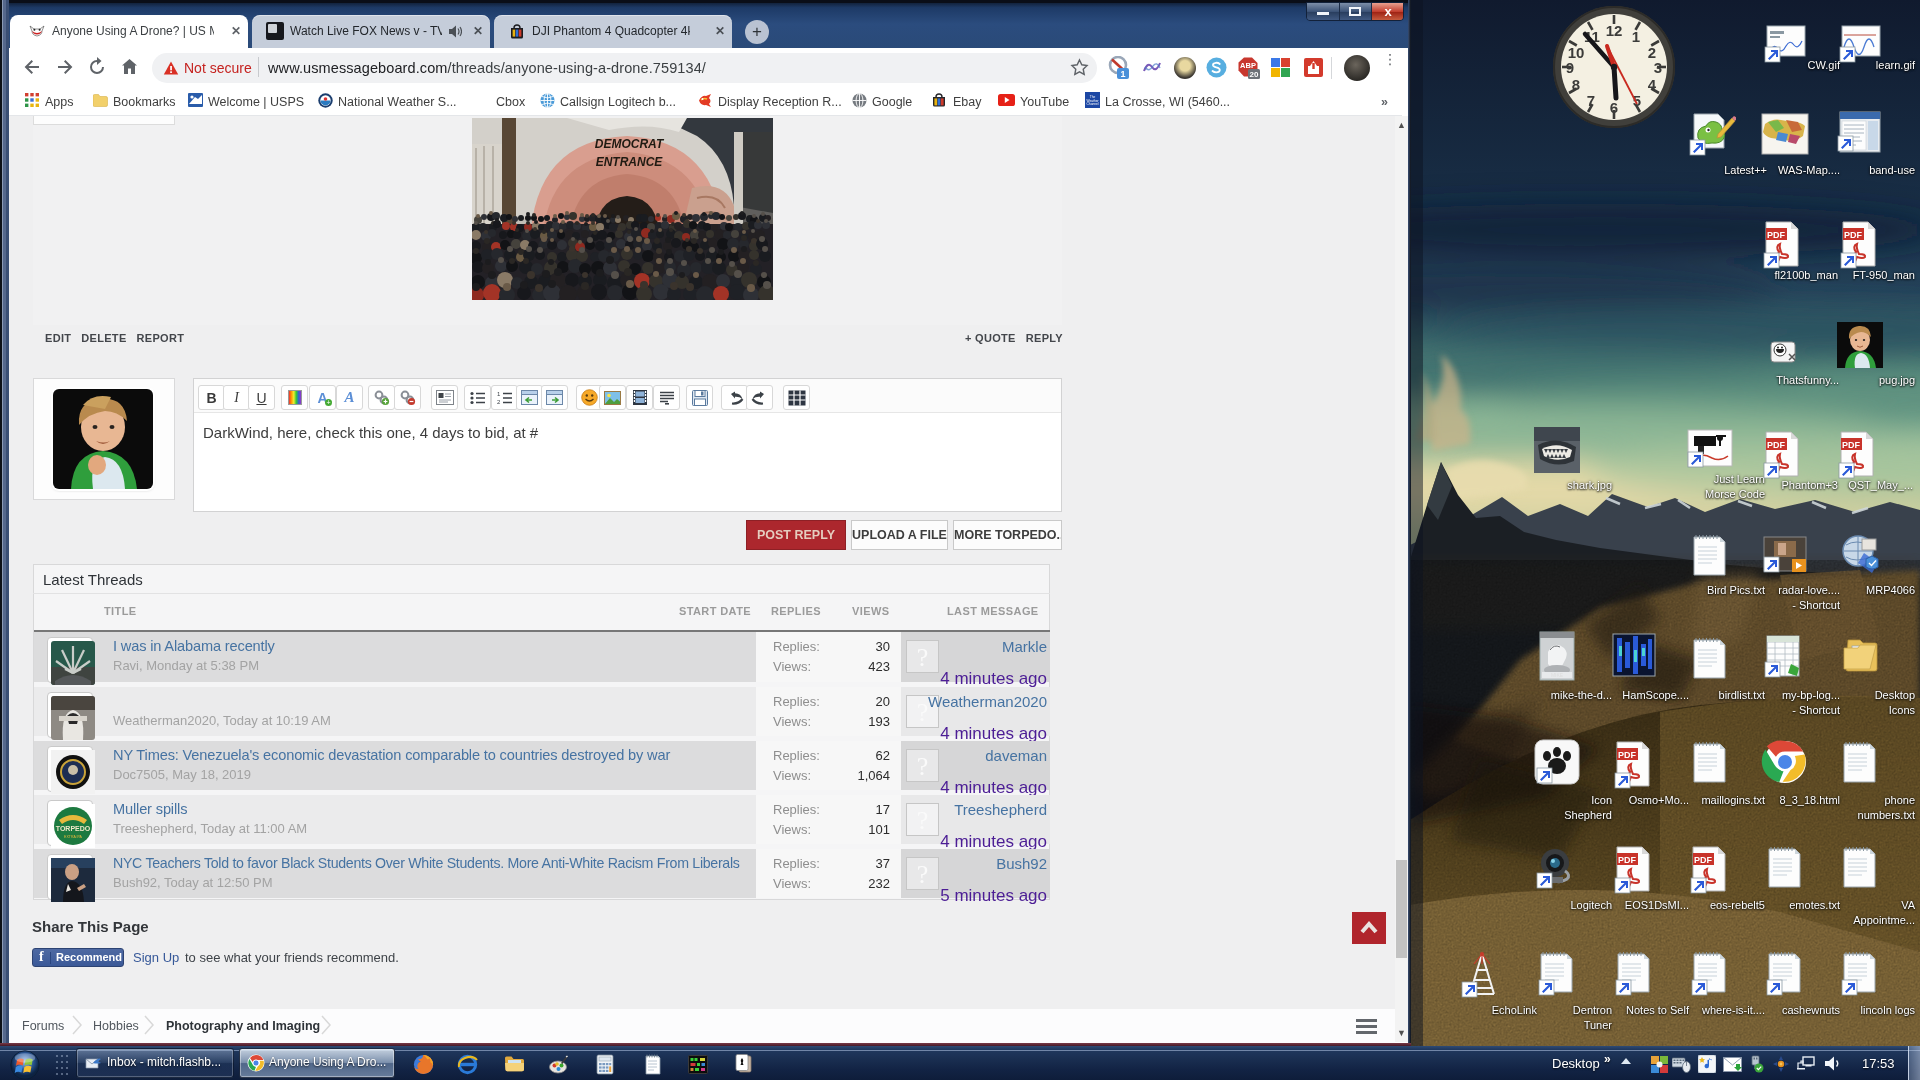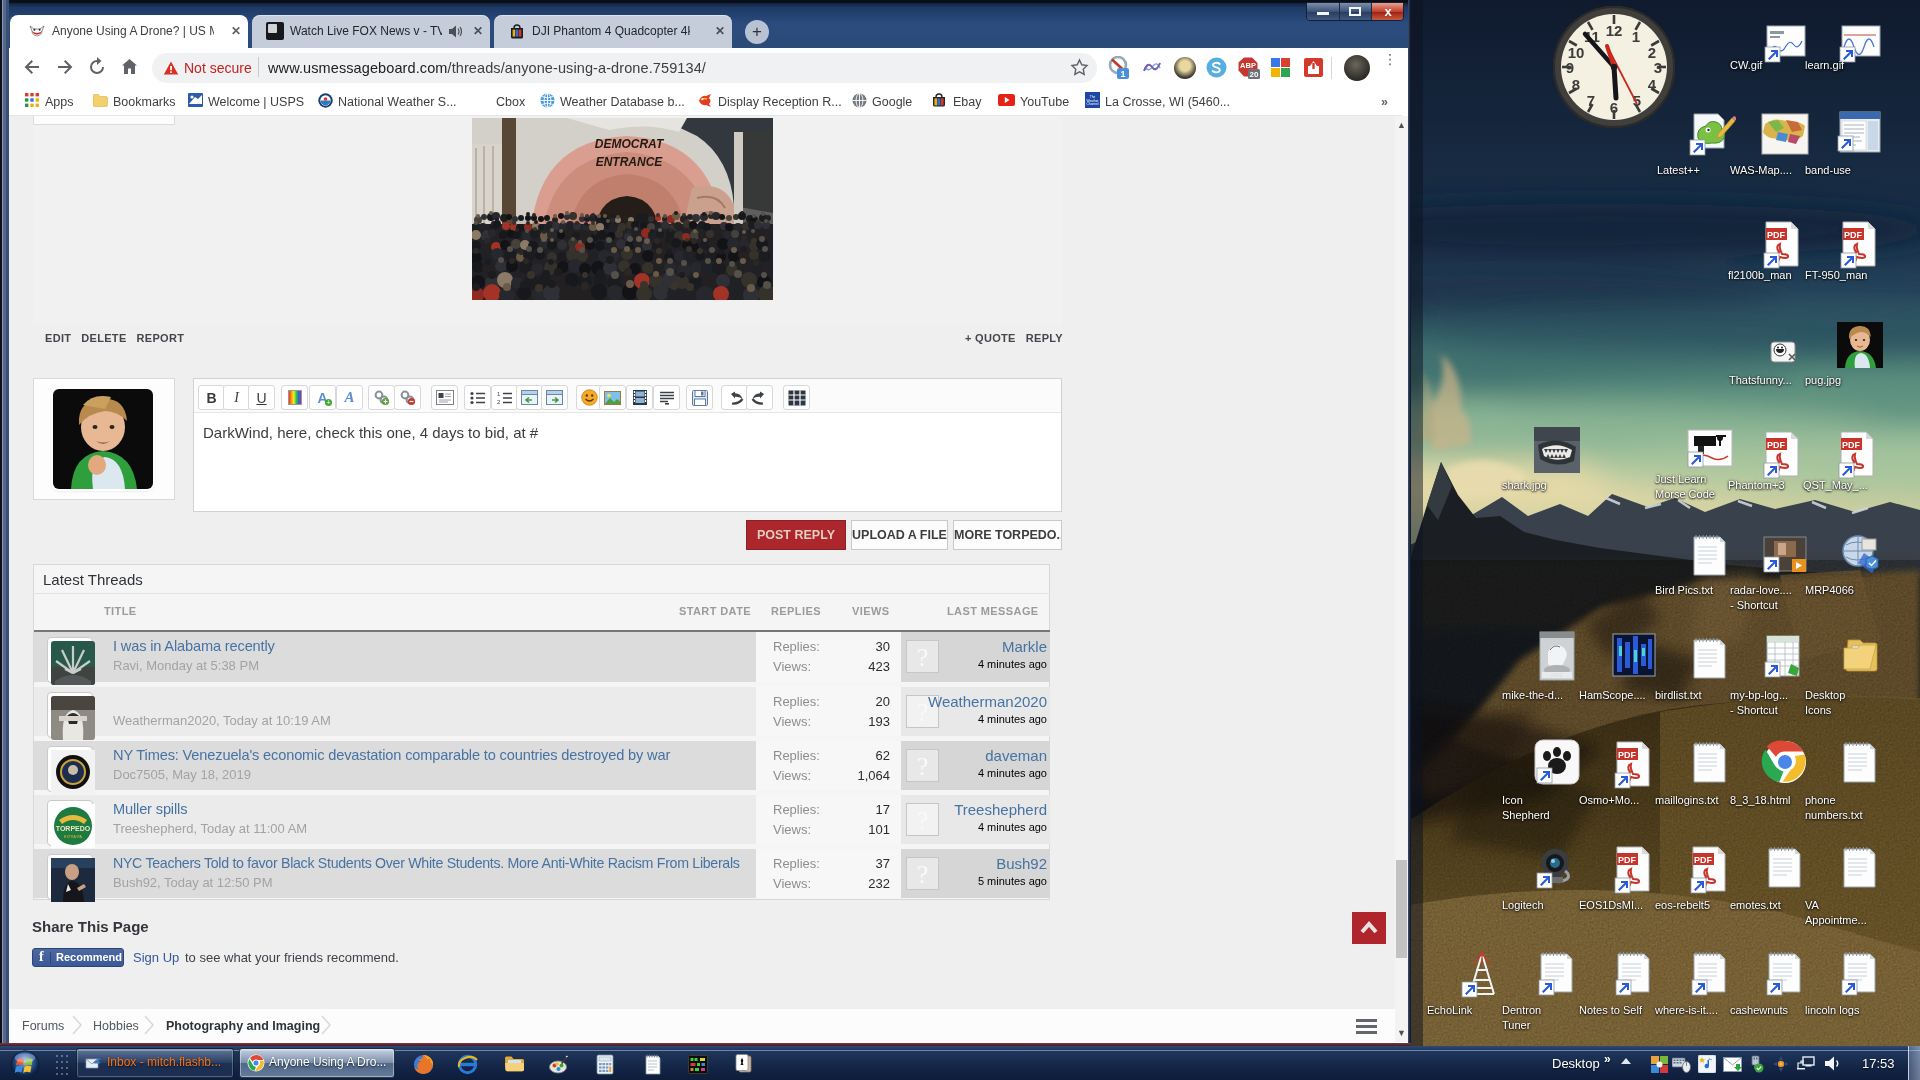--- a/index.html
+++ b/index.html
@@ -1,32 +1,32 @@
 <!DOCTYPE html>
 <html><head><meta charset="utf-8">
 <style>
 *{margin:0;padding:0;box-sizing:border-box}
 html,body{width:1920px;height:1080px;overflow:hidden;font-family:"Liberation Sans",sans-serif}
 .abs{position:absolute}
 #stage{position:absolute;left:0;top:0;width:1920px;height:1080px;background:#203044}
-.dlabel{position:absolute;color:#fff;font-size:11px;line-height:15px;text-align:left;width:110px;transform:translateX(-50%);text-shadow:0 1px 2px rgba(0,0,0,.95),0 0 3px rgba(0,0,0,.8)}
+.dlabel{position:absolute;color:#fff;font-size:11px;line-height:15px;text-align:right;width:110px;transform:translateX(-50%);text-shadow:0 1px 2px rgba(0,0,0,.95),0 0 3px rgba(0,0,0,.8)}
 .dicon{position:absolute;transform:translateX(-50%)}
 .tabx{position:absolute;top:9px;width:14px;height:14px;color:#5f6368;font-size:12px;line-height:14px;text-align:center;font-weight:bold}
 .bk{position:absolute;top:93px;height:18px;font-size:12.5px;color:#404040;white-space:nowrap;line-height:18px}
 .btn{position:absolute;height:30px;font-size:12.5px;font-weight:bold;text-align:center;border:1px solid #c9c9c9;background:#fcfcfc;color:#3d3d3d;line-height:28px;white-space:nowrap;overflow:hidden}
 .trow{position:absolute;left:34px;width:1016px;height:49px}
 .thumb{position:absolute;left:13px;top:5px;width:46px;height:46px;background:#fff;border:1px solid #c9c9c9;border-radius:4px}
 .t-title{position:absolute;left:79px;top:6px;font-size:14.6px;color:#4673a2;white-space:nowrap;width:643px;overflow:hidden;letter-spacing:-.15px}
 .t-by{position:absolute;left:79px;top:26px;font-size:13px;color:#a3a3a3;white-space:nowrap}
 .t-rv{position:absolute;left:722px;top:0;width:145px;height:100%;background:#f7f7f7}
 .t-lbl{position:absolute;left:17px;font-size:13px;color:#8e8e8e}
 .t-val{position:absolute;right:11px;font-size:13px;color:#2c2c2c;text-align:right}
 .t-q{position:absolute;left:872px;top:8px;width:33px;height:33px;border:1px solid #c6c6c6;background:rgba(255,255,255,.45);color:#fafafa;font-size:26px;text-align:center;line-height:33px;font-family:"Liberation Serif",serif}
 .t-nm{position:absolute;right:3px;top:6px;font-size:15px;color:#4673a2}
-.t-tm{position:absolute;right:3px;top:26px;font-size:11px;color:#000000}
+.t-tm{position:absolute;right:3px;top:37px;font-size:17px;color:#4c1d95}
 .ebtn{position:absolute;top:385px;width:27px;height:25px;background:#fff;border:1px solid #d8d8d8;border-radius:3px;display:flex;align-items:center;justify-content:center}
 .crumb{position:absolute;top:1019px;font-size:12.5px;color:#51575e}
 .csep{position:absolute;top:1014px;width:12px;height:22px}
 </style></head>
 <body>
 <div id="stage">
 
 <svg class="abs" style="left:0;top:0" width="1920" height="1080" viewBox="0 0 1920 1080">
   <defs>
     <linearGradient id="sky" x1="0" y1="0" x2="0" y2="1">
@@ -597,21 +597,21 @@
           <path d="M2.5,7.5 a5,5 0 0 0 10,0 Z" fill="#2a7ac0"></path>
           <circle cx="7.5" cy="6" r="1.8" fill="#d33"></circle>
         </svg>
     <div class="bk" style="left:338px">National Weather S...</div>
     <div class="bk" style="left:496px">Cbox</div>
     <svg class="abs" style="left:540px;top:93px" width="15" height="15" viewBox="0 0 15 15">
           <circle cx="7.5" cy="7.5" r="7" fill="#4a9ad8"></circle>
           <path d="M.5,7.5 h14 M7.5,.5 v14 M2,3.5 q5.5,3 11,0 M2,11.5 q5.5,-3 11,0" stroke="#fff" stroke-width=".9" fill="none"></path>
           <ellipse cx="7.5" cy="7.5" rx="3.4" ry="7" fill="none" stroke="#fff" stroke-width=".9"></ellipse>
         </svg>
-    <div class="bk" style="left:560px">Weather Database b...</div>
+    <div class="bk" style="left:560px">Callsign Logitech b...</div>
     <svg class="abs" style="left:697px;top:93px" width="16" height="15" viewBox="0 0 16 15">
           <path d="M2,7.5 Q5,2 9,3 L14,1 L12,5 Q15,8 12,11 L14,14 L9,12 Q4,13 2,7.5 Z" fill="#e33b24"></path>
           <path d="M4,7 Q7,4.5 10,6" stroke="#f8c030" stroke-width="1.6" fill="none"></path>
           <circle cx="5.5" cy="6" r="1" fill="#fff"></circle>
         </svg>
     <div class="bk" style="left:718px">Display Reception R...</div>
     <svg class="abs" style="left:852px;top:93px" width="15" height="15" viewBox="0 0 15 15">
           <circle cx="7.5" cy="7.5" r="7" fill="#757a80"></circle>
           <path d="M.5,7.5 h14 M7.5,.5 v14" stroke="#fff" stroke-width=".9"></path>
           <ellipse cx="7.5" cy="7.5" rx="3.4" ry="7" fill="none" stroke="#fff" stroke-width=".9"></ellipse>
@@ -1418,21 +1418,21 @@
           <circle cx="7" cy="20" r="1.1"></circle>
           <circle cx="12" cy="20" r="1.1"></circle>
         </g>
       </svg>
   <div class="abs" style="left:76px;top:1048px;width:158px;height:30px;border:1px solid rgba(10,20,40,.75);border-radius:3px;background:linear-gradient(180deg,rgba(160,180,210,.5),rgba(90,115,155,.3) 48%,rgba(40,62,100,.35) 52%,rgba(60,85,130,.3));box-shadow:inset 0 0 0 1px rgba(255,255,255,.25)"></div>
   <svg class="abs" style="left:85px;top:1055px" width="17" height="16" viewBox="0 0 17 16">
         <path d="M1,4 h12 v9 H1 Z" fill="#e8eef5" stroke="#8a99ad" stroke-width=".7"></path>
         <path d="M1,4 L7,9 L13,4" fill="none" stroke="#8a99ad" stroke-width=".9"></path>
         <path d="M8,8 q5,-6 8,-4 q-2,1 -3,3 q2,0 3,1 q-4,1 -8,0 Z" fill="#3b78c8"></path>
       </svg>
-  <div class="abs" style="left:107px;top:1055px;width:122px;font-size:12px;color:#f97316;white-space:nowrap;overflow:hidden;text-shadow:0 1px 2px rgba(0,0,0,.8)">Inbox - mitch.flashb...</div>
+  <div class="abs" style="left:107px;top:1055px;width:122px;font-size:12px;color:#ffffff;white-space:nowrap;overflow:hidden;text-shadow:0 1px 2px rgba(0,0,0,.8)">Inbox - mitch.flashb...</div>
   <div class="abs" style="left:239px;top:1048px;width:156px;height:30px;border:1px solid rgba(10,20,40,.8);border-radius:3px;background:linear-gradient(180deg,rgba(225,235,245,.85),rgba(170,190,215,.7) 48%,rgba(120,145,180,.6) 52%,rgba(150,175,205,.65));box-shadow:inset 0 0 0 1px rgba(255,255,255,.4)"></div>
   <svg class="abs" style="left:247px;top:1054px" width="18" height="18" viewBox="0 0 18 18">
         <circle cx="9" cy="9" r="8.5" fill="#fff"></circle>
         <path d="M9,1 a8,8 0 0 1 7.4,5 H9 A3.5,3.5 0 0 0 5.8,8 L3,4 A8,8 0 0 1 9,1" fill="#dd4837"></path>
         <path d="M2.4,5 L6,11 a3.5,3.5 0 0 0 3,1.8 L7.5,16.8 A8,8 0 0 1 2.4,5" fill="#2aa952"></path>
         <path d="M16.6,6.8 a8,8 0 0 1 -8.4,10 L11,12 a3.5,3.5 0 0 0 1.5,-5.2 Z" fill="#f2bc2a"></path>
         <circle cx="9" cy="9" r="3.1" fill="#4a85e8" stroke="#fff" stroke-width="1"></circle>
       </svg>
   <div class="abs" style="left:269px;top:1055px;width:120px;font-size:12px;color:#fff;white-space:nowrap;overflow:hidden;text-shadow:0 1px 2px rgba(0,0,0,.8)">Anyone Using A Dro...</div>
   <svg class="abs" style="left:413px;top:1054px" width="21" height="21" viewBox="0 0 21 21">

